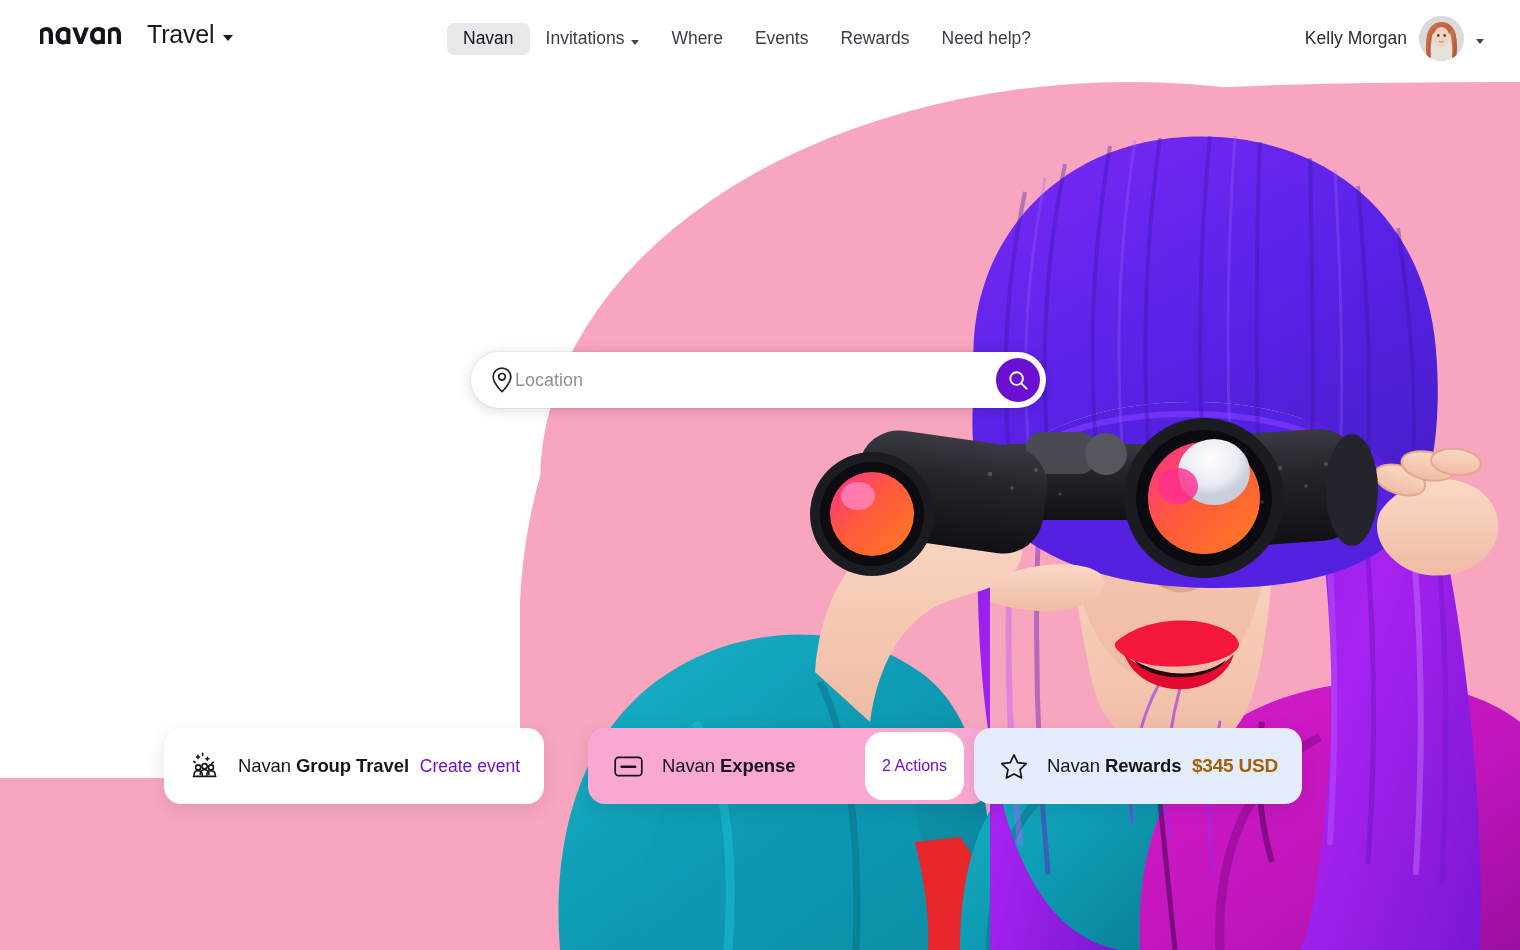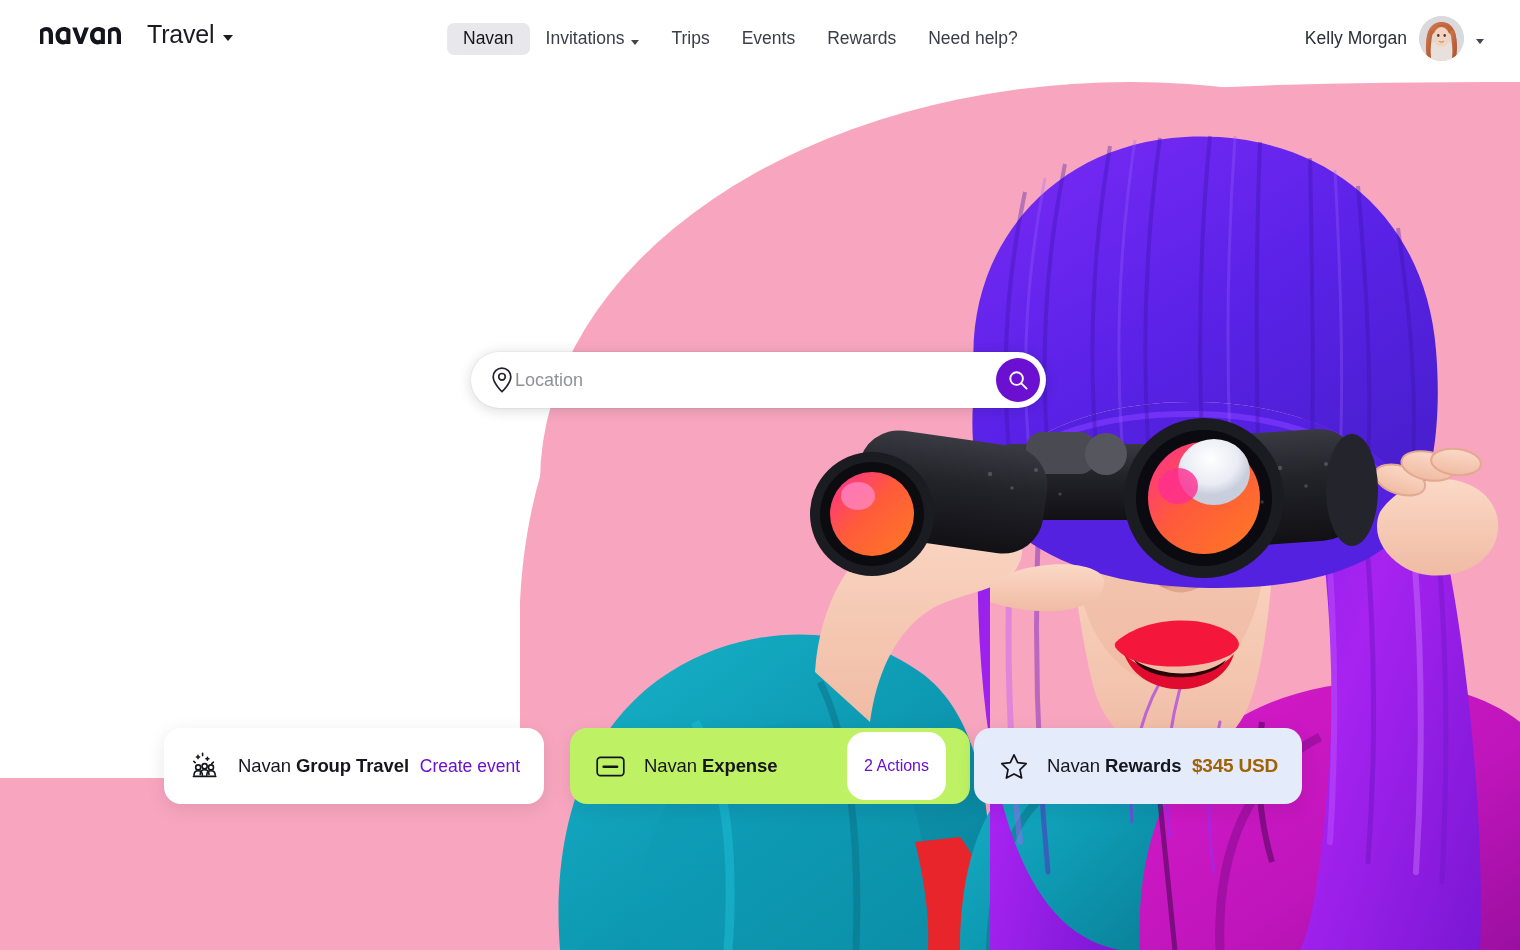--- a/index.html
+++ b/index.html
@@ -109,21 +109,21 @@
   
   .cards { position:absolute; left:0; top:728px; width:1520px; height:78px; z-index:35; }
   .card {
     position:absolute; top:0; height:76px;
     border-radius:17px;
     display:flex; align-items:center;
     box-shadow:0 5px 18px rgba(30,20,50,0.10);
     cursor:pointer;
   }
   .card-a { left:164px; width:380px; background:#ffffff; }
-  .card-b { left:570px; width:400px; background:#bef264; }
+  .card-b { left:588px; width:400px; background:#f9a8d4; }
   .card-c { left:974px; width:328px; background:#E4EBFA; }
 
   .card-ico { margin-left:26px; flex:none; display:flex; align-items:center; }
   .card-title {
     margin-left:19px; font-size:18.5px; color:#16161e; white-space:nowrap;
     letter-spacing:-0.1px;
   }
   .card-title b { font-weight:700; }
   .card-right { margin-left:auto; margin-right:24px; display:flex; align-items:center; }
   .link-purple { font-size:17.5px; color:#6B0FD0; white-space:nowrap; }
@@ -364,21 +364,21 @@
 
     <nav class="nav">
       <div class="nav-item active">
         <span>Navan</span>
       </div>
       <div class="nav-item">
         <span>Invitations</span>
         <span class="caret sm"></span>
       </div>
       <div class="nav-item">
-        <span>Trips</span>
+        <span>Where</span>
       </div>
       <div class="nav-item">
         <span>Events</span>
       </div>
       <div class="nav-item">
         <span>Rewards</span>
       </div>
       <div class="nav-item">
         <span>Need help?</span>
       </div>

